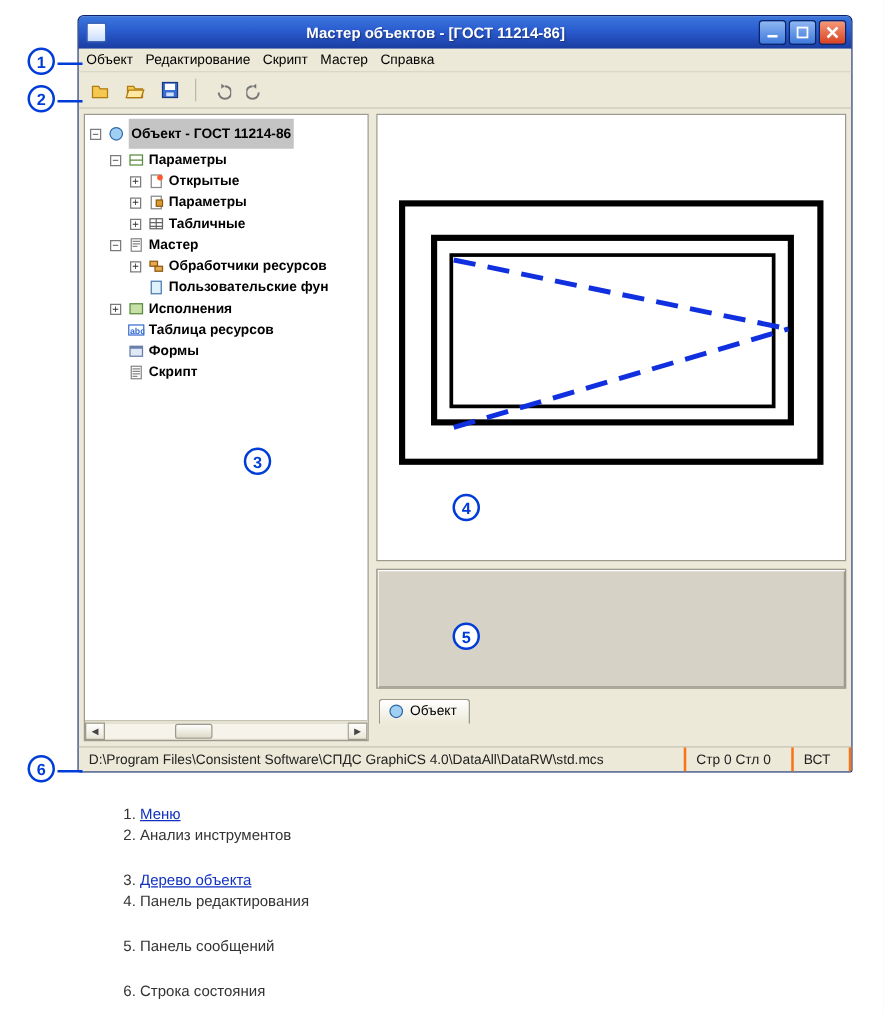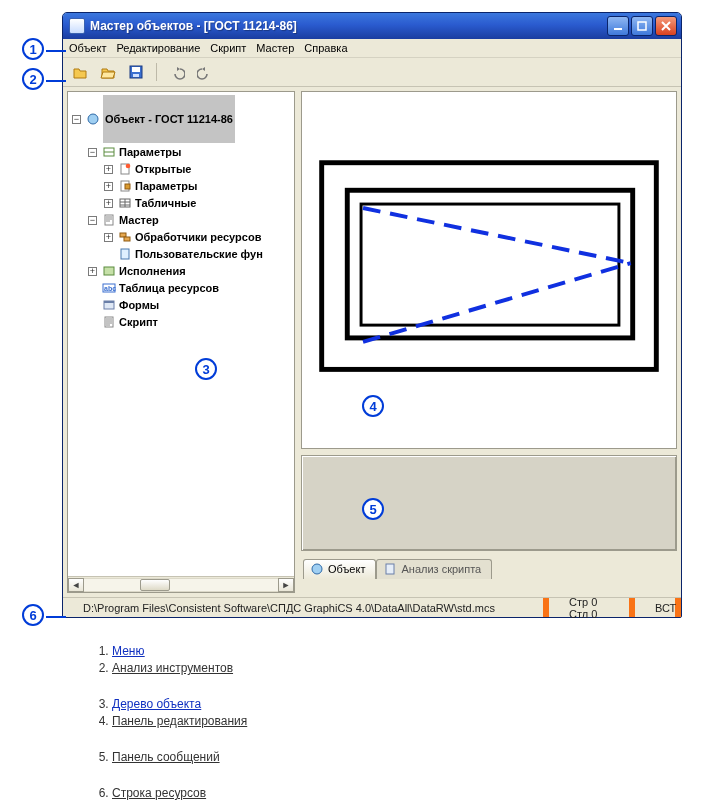--- a/index.html
+++ b/index.html
@@ -32,20 +32,21 @@
 
   
   .win {
     position: relative;
     margin-left: 44px;
     width: 620px;
     border: 1px solid #0a246a;
     border-radius: 5px 5px 2px 2px;
     background: #ece9d8;
     box-shadow: 0 0 0 1px #c0c8d8 inset;
+    text-align: center;
   }
   .titlebar {
     height: 26px;
     background: linear-gradient(#3b77dd, #2a5bcf 45%, #1a3da0);
     border-radius: 4px 4px 0 0;
     display: flex; align-items: center;
     padding: 0 4px 0 6px;
     color: #fff; font-weight: bold;
   }
   .titlebar .app-icon {
@@ -112,21 +113,21 @@
   .row { display: flex; align-items: center; gap: 3px; }
   .toggle {
     width: 9px; height: 9px;
     border: 1px solid #7b7b7b;
     display: inline-flex; align-items: center; justify-content: center;
     font-size: 9px; line-height: 1; color: #333;
     margin-right: 2px;
   }
   .toggle.blank { border-color: transparent; }
   .nlabel { font-weight: bold; color: #000; }
-  .nlabel.sel { background: #c4c4c4; padding: 16px 2px; }
+  .nlabel.sel { background: #c4c4c4; padding: 4px 2px; }
   .tree-scroll {
     height: 16px; border-top: 1px solid #c6c3b3;
     background: #ece9d8; display: flex; align-items: center;
   }
   .tree-scroll .arrow {
     width: 16px; height: 14px; border: 1px solid #9c9a8c;
     background: linear-gradient(#fefefe,#e9e6d7);
     display: flex; align-items: center; justify-content: center;
     font-size: 9px; color: #444;
   }
@@ -171,30 +172,30 @@
   .tab.inactive { background: #e3e0d0; color: #555; }
 
   
   .statusbar {
     display: flex;
     border-top: 1px solid #c6c3b3;
     background: #ece9d8;
     height: 20px;
   }
   .statusbar .cell {
-    border-right: 6px solid #f97316;
-    padding: 2px 20px;
+    border-right: 2px solid #f97316;
+    padding: 2px 8px;
     color: #222;
     display: flex; align-items: center;
   }
   .statusbar .cell.path { flex: 1; }
 
   
   .legend { margin: 26px 0 0 54px; font-size: 12px; color: #333; }
-  .legend li { margin: 3px 0; text-decoration: underline; }
+  .legend li { margin: 3px 0; }
   .legend a { color: #1030c0; text-decoration: underline; }
   .legend .gap { height: 16px; }
 </style>
 </head>
 <body>
 
 <div class="page">
 
   <div class="callout" style="left:22px; top:38px;">1<div class="tail" style="left:22px; top:10px; width:20px; height:2px;"></div></div>
   <div class="callout" style="left:22px; top:68px;">2<div class="tail" style="left:22px; top:10px; width:20px; height:2px;"></div></div>
@@ -429,26 +430,20 @@
 
         <div class="msgpanel"></div>
 
         <div class="tabsrow">
           <div class="tab">
             <span class="nico"><svg width="14" height="14">
                   <circle cx="7" cy="7" r="5" fill="#9fcff2" stroke="#2f6aa8"></circle>
                 </svg></span>
             <span>Объект</span>
           </div>
-          <div class="tab inactive">
-            <span class="nico"><svg width="14" height="14">
-                  <rect x="3" y="2" width="8" height="10" fill="#e6eef8" stroke="#6a7fa8"></rect>
-                </svg></span>
-            <span>Анализ скрипта</span>
-          </div>
         </div>
       </div>
 
     </div>
 
     <div class="statusbar">
       <div class="cell path">D:\Program Files\Consistent Software\СПДС GraphiCS 4.0\DataAll\DataRW\std.mcs</div>
       <div class="cell" style="width:86px;">Стр 0 Стл 0</div>
       <div class="cell" style="width:46px;">ВСТ</div>
     </div>
@@ -457,16 +452,16 @@
 
   <ol class="legend">
     <li><a href="#">Меню</a></li>
     <li>Анализ инструментов</li>
     <div class="gap"></div>
     <li value="3"><a href="#">Дерево объекта</a></li>
     <li>Панель редактирования</li>
     <div class="gap"></div>
     <li value="5">Панель сообщений</li>
     <div class="gap"></div>
-    <li value="6">Строка ресурсов</li>
+    <li value="6">Строка состояния</li>
   </ol>
 
 </div>
 
 </body></html>

